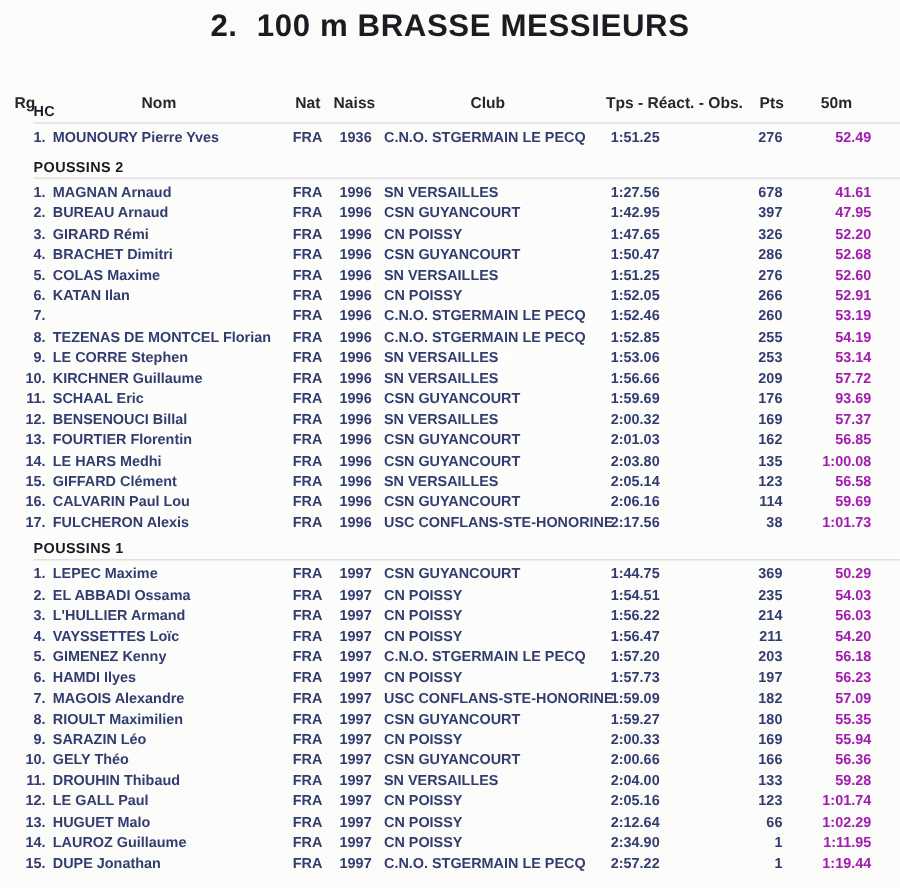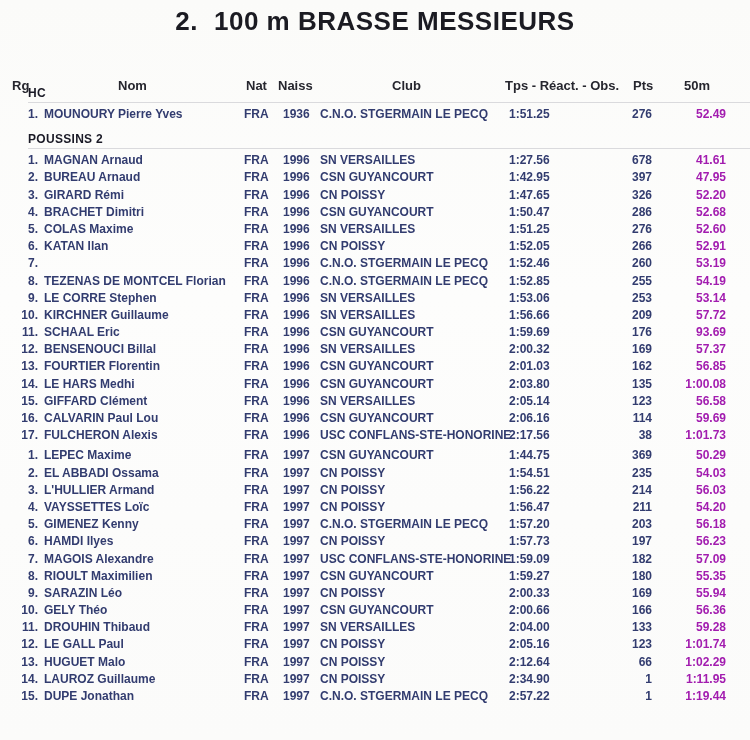--- a/index.html
+++ b/index.html
@@ -279,20 +279,21 @@
     <span class="c birth">1996</span>
     <span class="c club">USC CONFLANS-STE-HONORINE</span>
     <span class="c time">2:17.56</span>
     <span class="c pts">38</span>
     <span class="c split">1:01.73</span>
   </div>
 </div>
   </section>
 
   <section class="section">
+    <h2 class="heading">POUSSINS 1</h2>
     <div class="rows">
   <div class="row">
     <span class="c rank">1.</span>
     <span class="c name">LEPEC Maxime</span>
     <span class="c nat">FRA</span>
     <span class="c birth">1997</span>
     <span class="c club">CSN GUYANCOURT</span>
     <span class="c time">1:44.75</span>
     <span class="c pts">369</span>
     <span class="c split">50.29</span>

